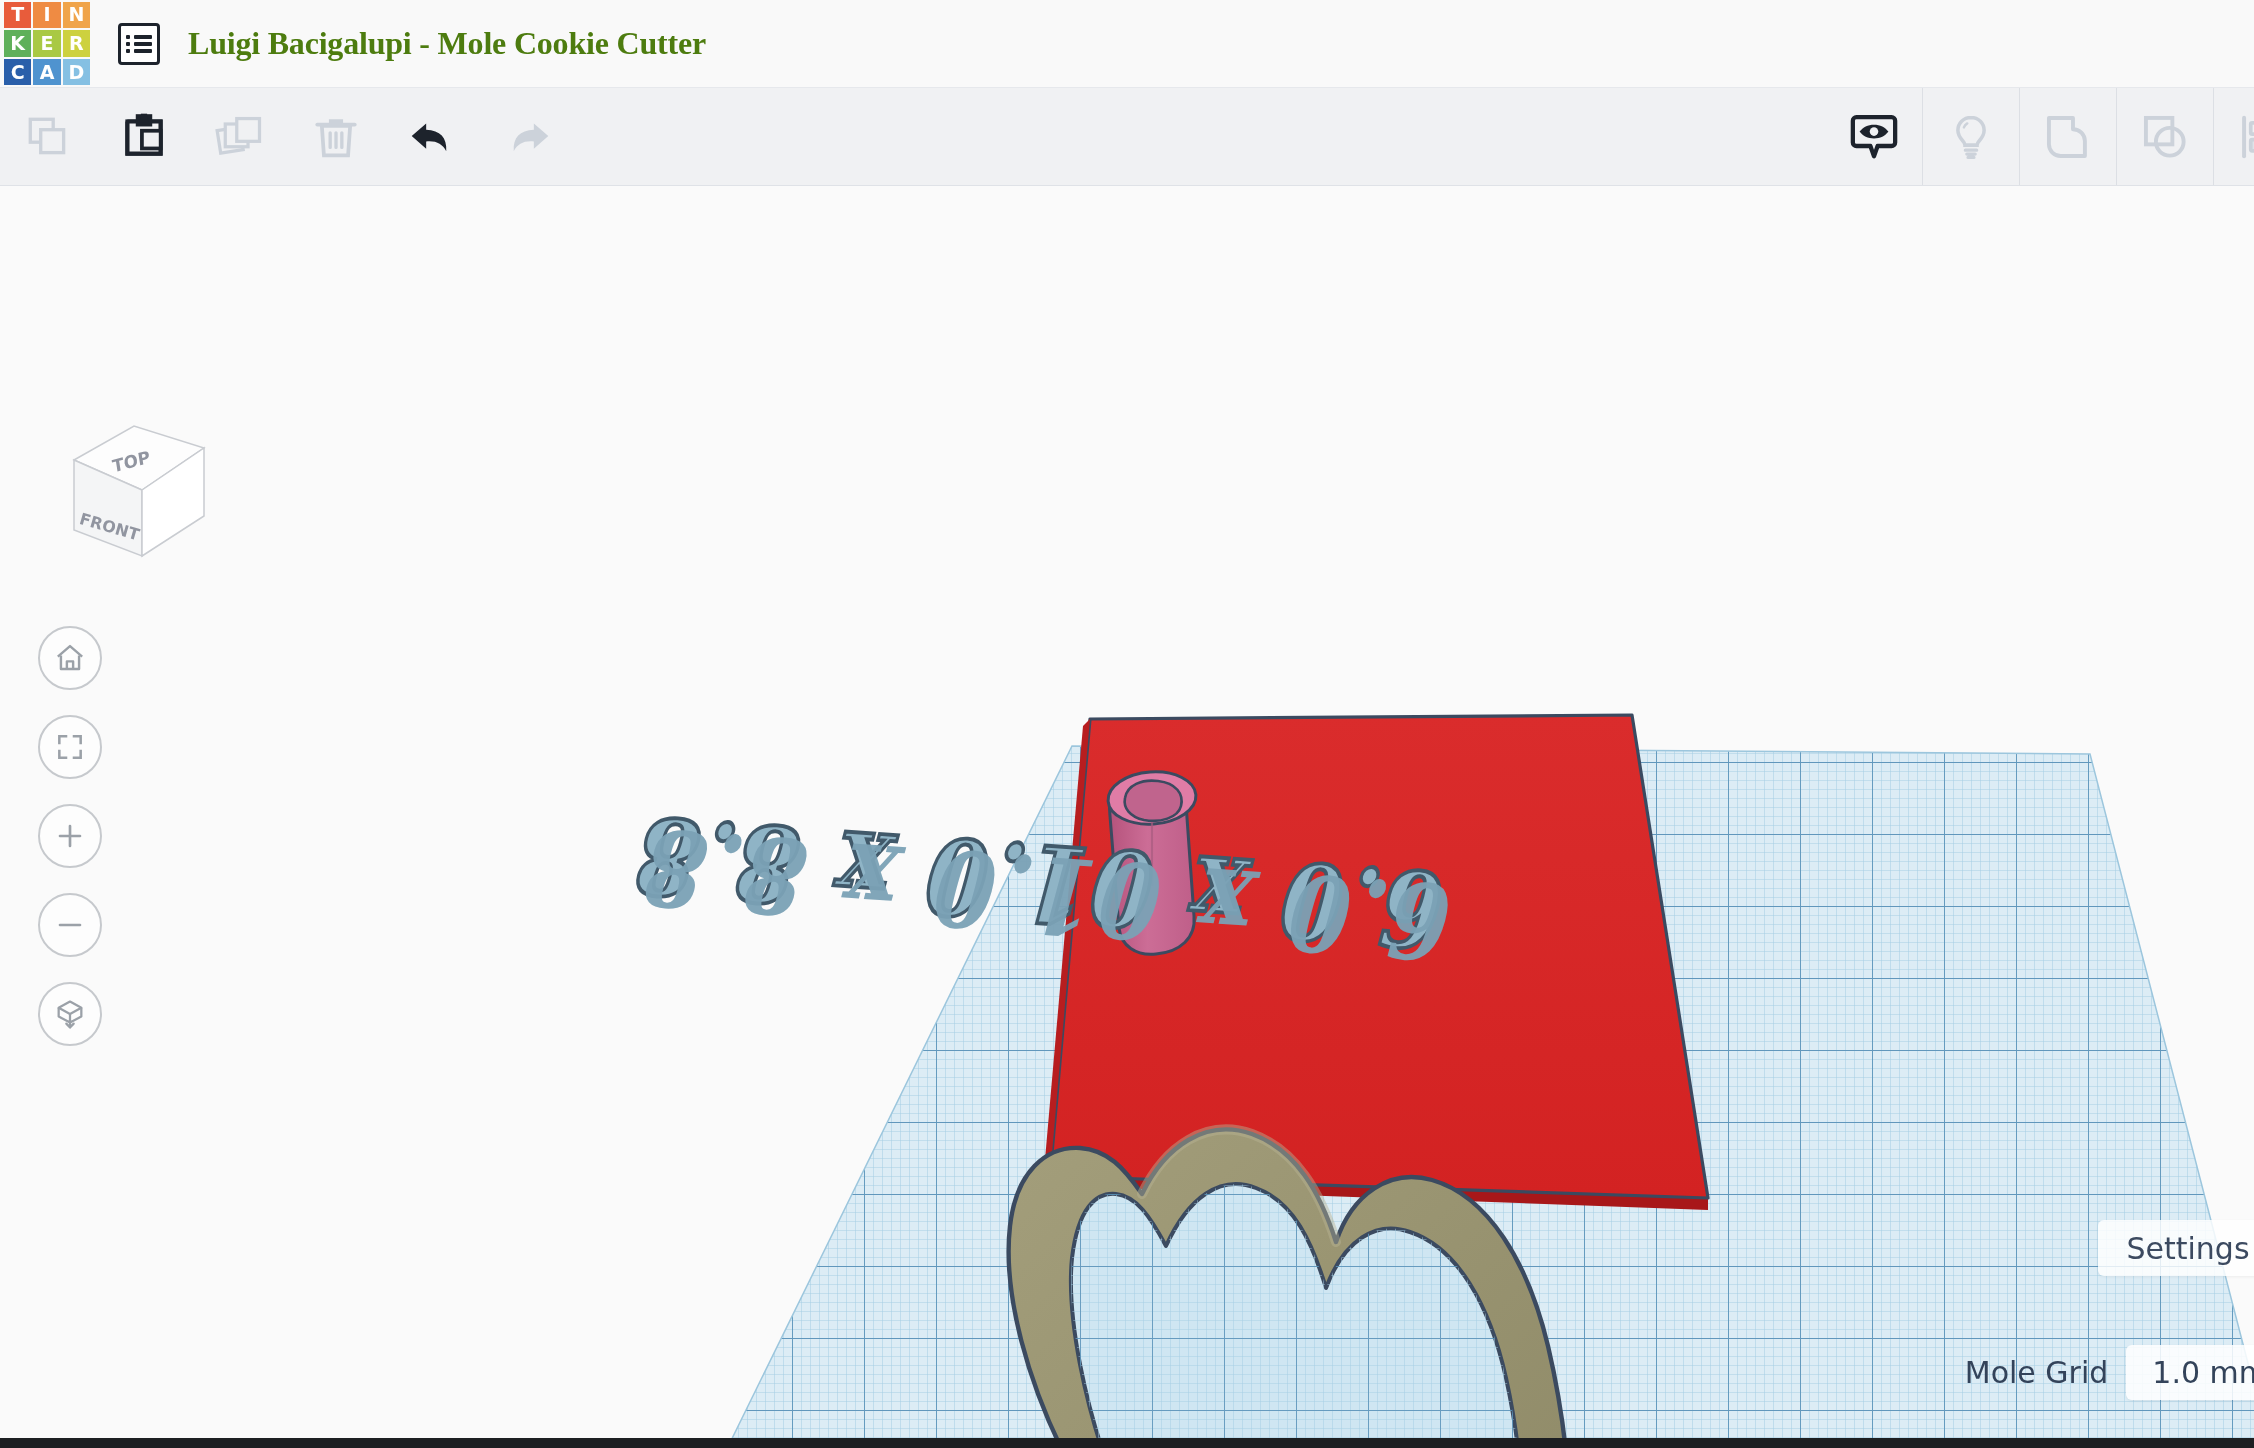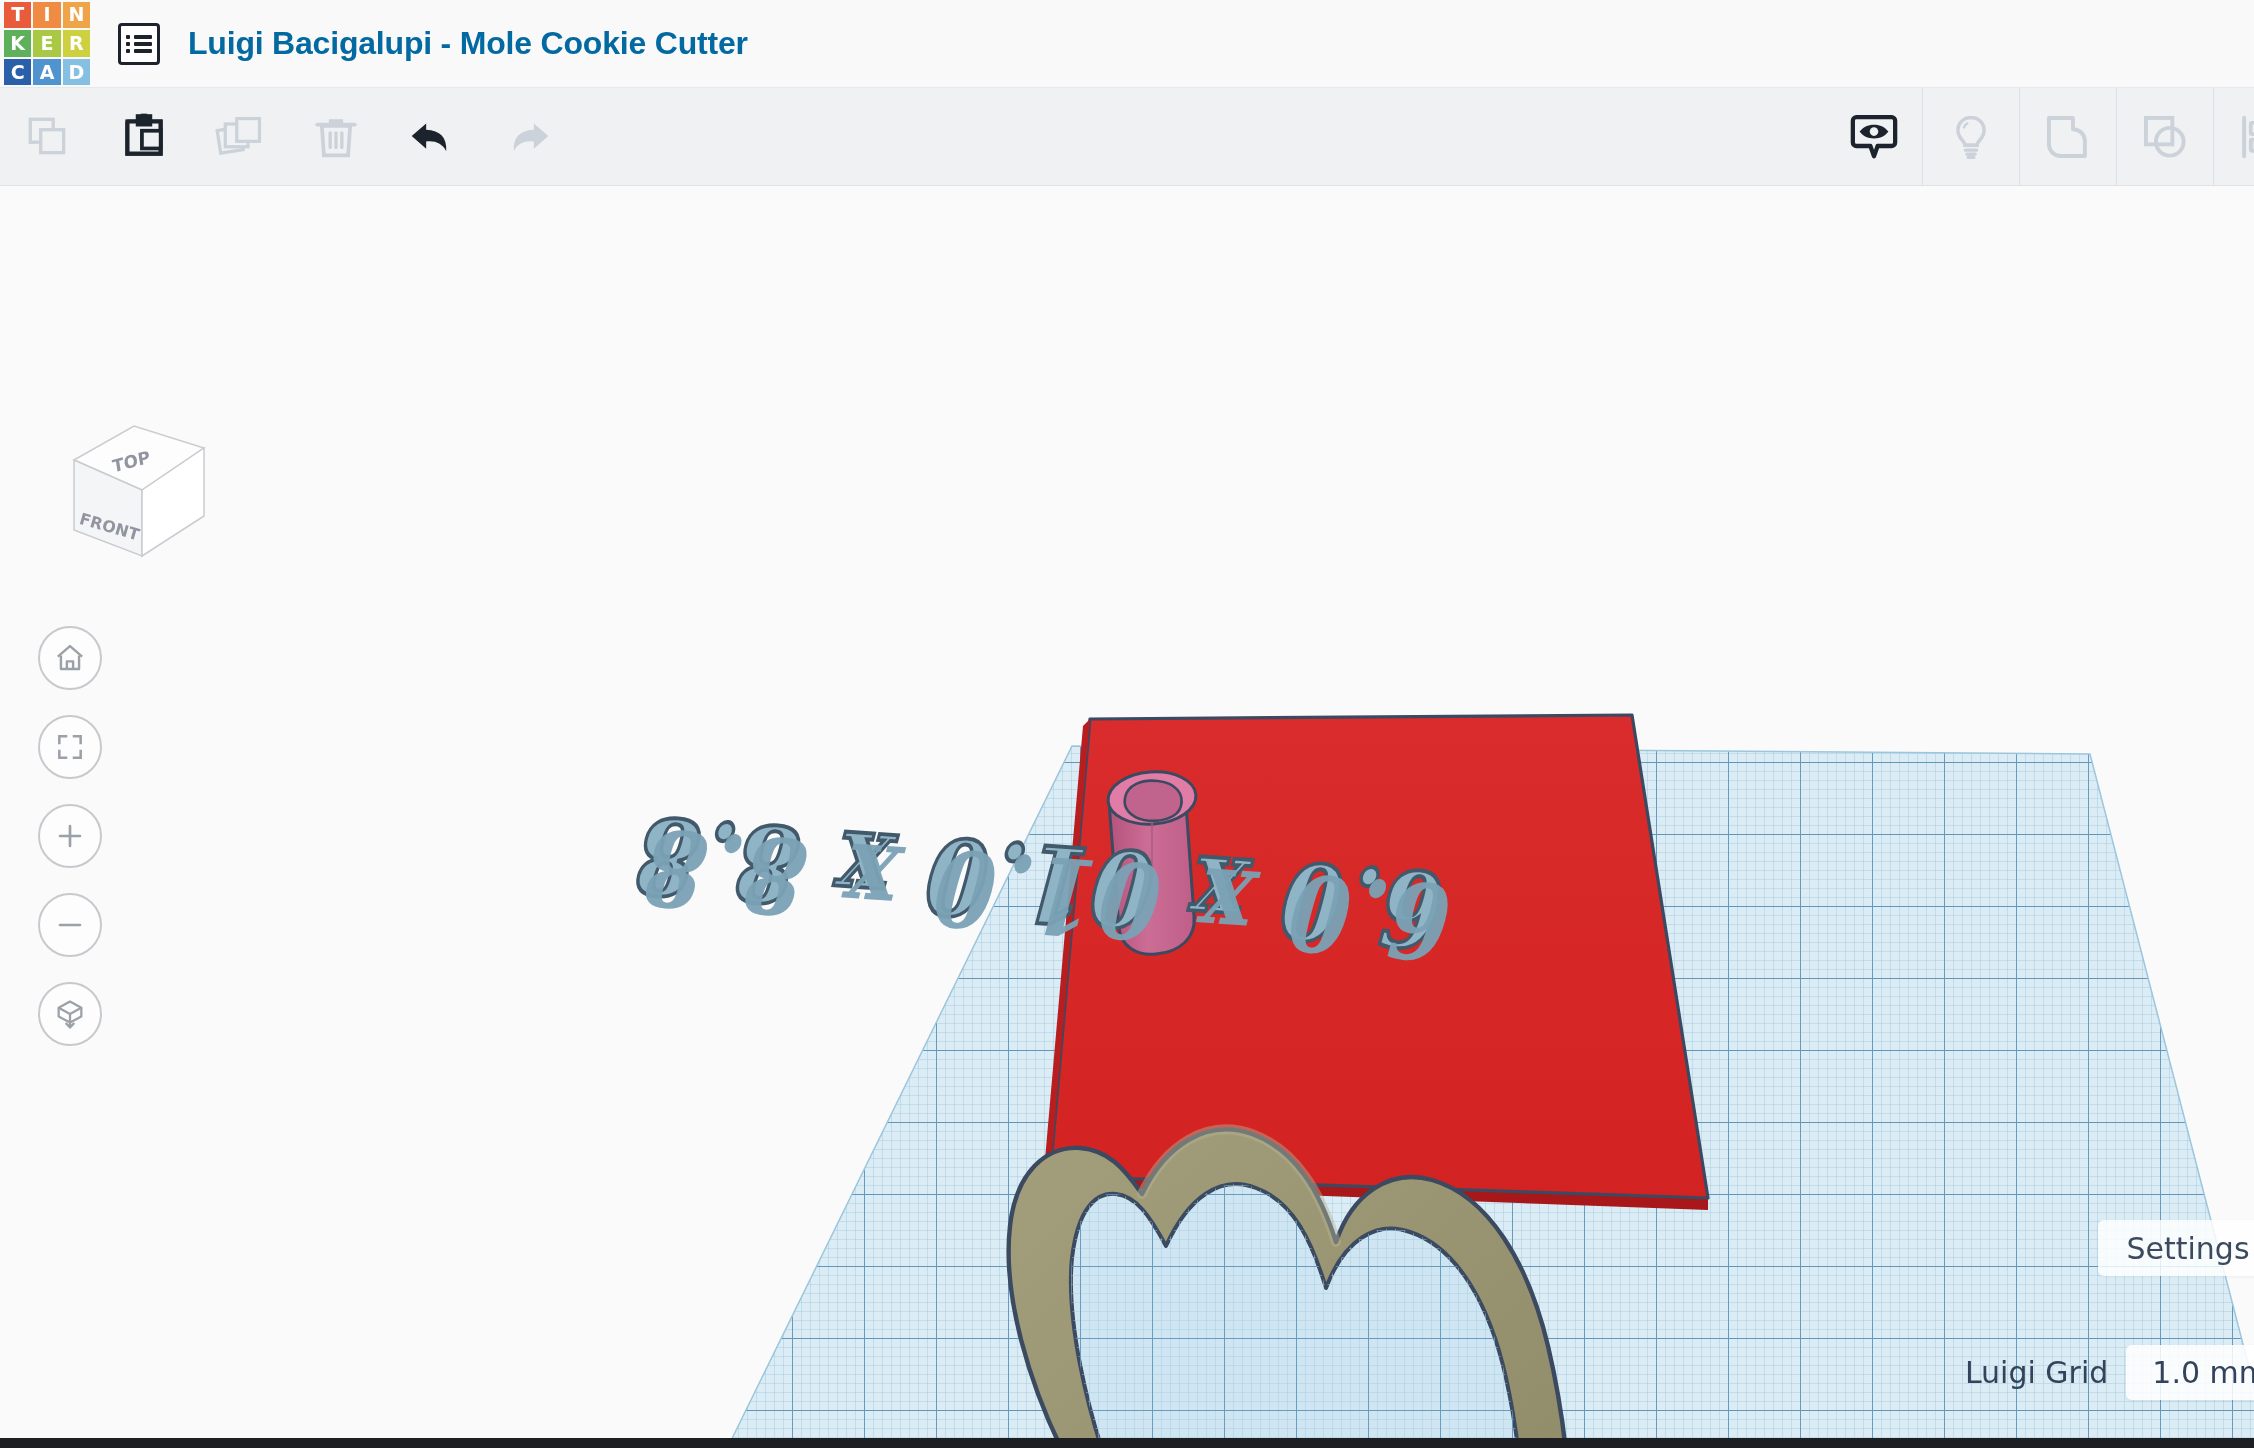--- a/index.html
+++ b/index.html
@@ -36,24 +36,24 @@
     border:3px solid #1d232c; border-radius:4px;
     display:flex; align-items:center; justify-content:center;
     cursor:pointer; background:#fff;
   }
   .menu-btn .ml { width:26px; }
   .menu-btn .row { display:flex; align-items:center; gap:4px; margin:3px 0; }
   .menu-btn .dot { width:4px; height:4px; background:#1d232c; border-radius:1px; }
   .menu-btn .bar { height:4px; flex:1; background:#1d232c; border-radius:1px; }
   .doc-title {
     margin-left:28px;
-    font-size:32px; font-weight:bold; color:#0369a1;
+    font-size:32px; font-weight:bold; color:#4d7c0f;
     letter-spacing:-0.2px;
     white-space:nowrap;
-    font-family:Liberation Sans, sans-serif;
+    font-family:Liberation Serif, serif;
   }
 
   
   .toolbar {
     position:absolute; top:88px; left:0; width:2254px; height:98px;
     background:#f0f1f3;
     border-bottom:1px solid #dfe2e7;
     display:flex; align-items:stretch;
   }
   .tgroup { display:flex; align-items:center; }
@@ -434,20 +434,20 @@
           <path d="M12 3.2 20 7.6 12 12 4 7.6 12 3.2z" stroke="#9ba1a8" stroke-width="1.6" stroke-linejoin="round"></path>
           <path d="M4 7.6v6.2L12 18V12M20 7.6v6.2L12 18" stroke="#9ba1a8" stroke-width="1.6" stroke-linejoin="round"></path>
           <path d="M12 16.5v4.8M9.4 18.8 12 21.6l2.6-2.8" stroke="#9ba1a8" stroke-width="1.6" stroke-linecap="round" stroke-linejoin="round"></path>
         </svg>
       </div>
     </div>
 
     <div class="settings-btn">Settings</div>
 
     <div class="snaprow">
-      <div class="snaplabel">Luigi Grid</div>
+      <div class="snaplabel">Mole Grid</div>
       <div class="snapvalue">1.0 mm</div>
     </div>
 
     <div class="vp-bottom-edge"></div>
   </div>
 
 </div>
 
 </body></html>

